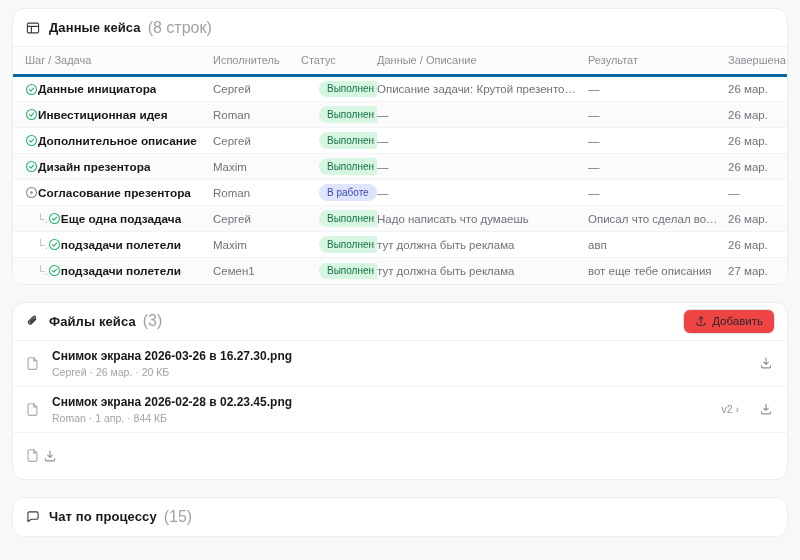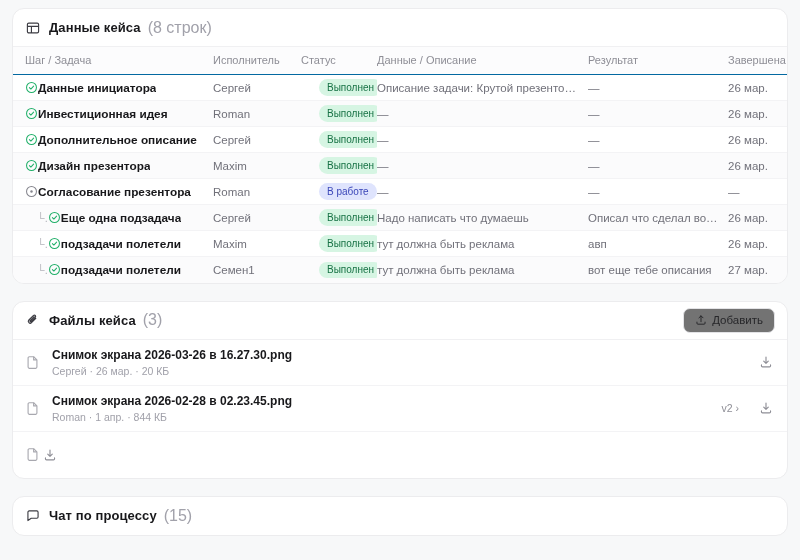--- a/index.html
+++ b/index.html
@@ -32,31 +32,31 @@
                display: flex; align-items: center; justify-content: center; color: #3c3c43; }
   .head-icon svg { display: block; }
   .head-title { font-size: 13px; font-weight: bold; color: #18181b; letter-spacing: .1px; }
   .head-count { font-size: 16px; color: #a1a1aa; margin-left: 7px; }
   .head-spacer { flex: 1; }
 
   .btn-add {
     display: inline-flex; align-items: center; gap: 5px;
     height: 25px; padding: 8px 11px;
     border: 1px solid #e3e3e6; border-radius: 7px;
-    background: #737373; color: #27272a;
+    background: #ef4444; color: #27272a;
     font-family: inherit; font-size: 11.5px; cursor: pointer;
   }
   .btn-add svg { display: block; }
 
   
   table.tbl { width: 100%; border-collapse: collapse; table-layout: fixed; }
   table.tbl th {
     font-size: 11px; font-weight: normal; color: #8e8e96;
     text-align: left; padding: 7px 6px 8px 0; background: #fcfcfd;
-    border-bottom: 1px solid #0369a1;
+    border-bottom: 3px solid #0369a1;
   }
   table.tbl td {
     font-size: 11.5px; color: #71717a; padding: 0 6px 0 0;
     height: 26px; vertical-align: middle;
     border-bottom: 1px solid #f3f3f5;
     white-space: nowrap; overflow: hidden; text-overflow: ellipsis;
   }
   table.tbl tbody tr.alt td { background: #fbfbfc; }
   table.tbl tbody tr:last-child td { border-bottom: none; }
 

